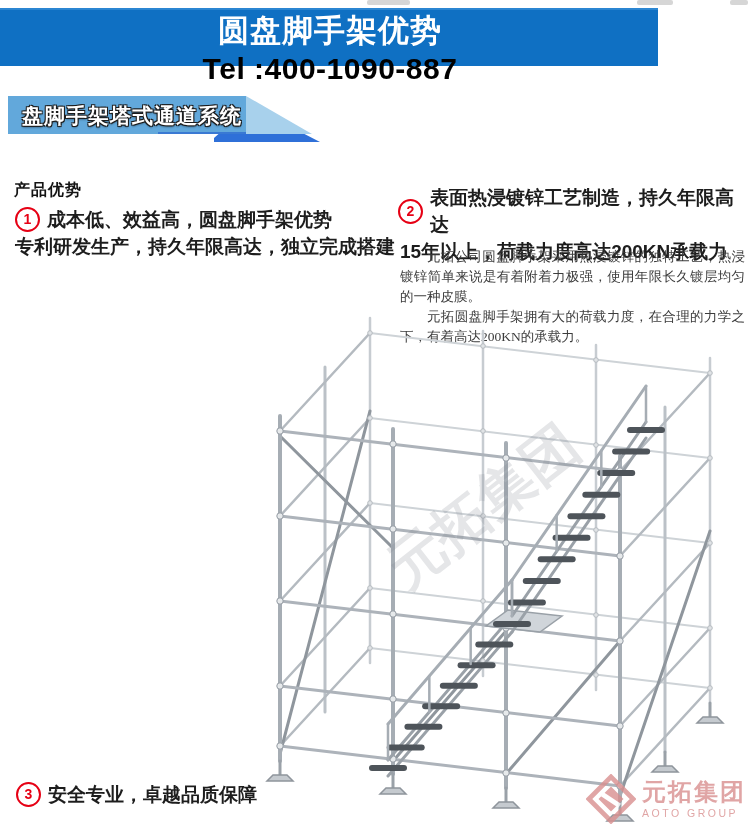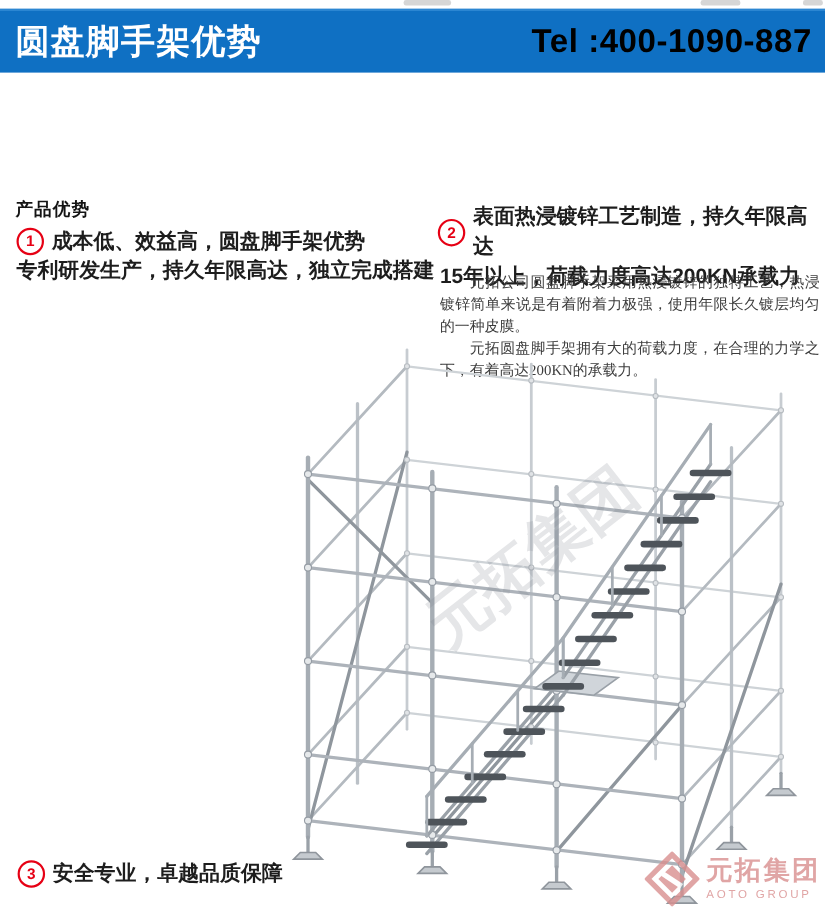--- a/index.html
+++ b/index.html
@@ -3,24 +3,24 @@
 <meta charset="utf-8">
 <style>
   html,body{margin:0;padding:0;background:#fff;}
   #canvas{
     position:relative;width:750px;height:830px;overflow:hidden;background:#fff;
     font-family:"Liberation Sans","DejaVu Sans",sans-serif;
   }
   .artifact{position:absolute;top:0;height:5px;background:#d6d6d6;border-radius:2px;}
   
   .topbar{
-    position:absolute;left:0;top:8px;width:750px;height:58px;
+    position:absolute;left:0;top:8px;width:658px;height:58px;
     background:#0f70c3;border-top:2px solid #2b86d2;
     display:flex;align-items:center;justify-content:space-between;
-    box-sizing:border-box;padding:0 12px 0 14px;
+    box-sizing:border-box;padding:0 12px 0 14px;flex-direction:column;
   }
   .topbar .title{color:#fff;font-size:31px;font-weight:bold;letter-spacing:1px;}
   .topbar .tel{color:#000000;font-size:30px;font-weight:bold;letter-spacing:.5px;}
   
   .ribbon{position:absolute;left:8px;top:96px;width:320px;height:48px;}
   .ribbon svg{position:absolute;left:0;top:0;}
   .ribbon .label{
     position:absolute;left:14px;top:6px;font-size:21px;font-weight:bold;color:#fff;
     letter-spacing:1px;
     text-shadow:1px 1px 0 #1c1c1c,-1px 1px 0 #1c1c1c,1px -1px 0 #1c1c1c,-1px -1px 0 #1c1c1c,0 2px 2px rgba(0,0,0,.35);
@@ -57,20 +57,29 @@
 
   <div class="artifact" style="left:367px;width:43px;"></div>
   <div class="artifact" style="left:637px;width:36px;"></div>
   <div class="artifact" style="left:730px;width:18px;"></div>
 
   <header class="topbar">
     <div class="title">圆盘脚手架优势</div>
     <div class="tel">Tel :400-1090-887</div>
   </header>
 
+  <div class="ribbon">
+    <svg width="320" height="48" viewBox="0 0 320 48">
+      <polygon points="206,42 242,10 312,46 206,46" fill="#2f70d8"></polygon>
+      <rect x="0" y="0" width="238" height="38" fill="#62a8db"></rect>
+      <polygon points="238,0 304,38 238,38" fill="#a8d1ec"></polygon>
+      <polygon points="150,36 238,36 238,38 150,38" fill="#3a79d3"></polygon>
+    </svg>
+    <span class="label">盘脚手架塔式通道系统</span>
+  </div>
 
   <h2 class="section-title">产品优势</h2>
 
   <div class="adv-head adv1">
     <div class="row">
       <span class="num">1</span>
       <span>成本低、效益高，圆盘脚手架优势</span>
     </div>
     <div>专利研发生产，持久年限高达，独立完成搭建</div>
   </div>

